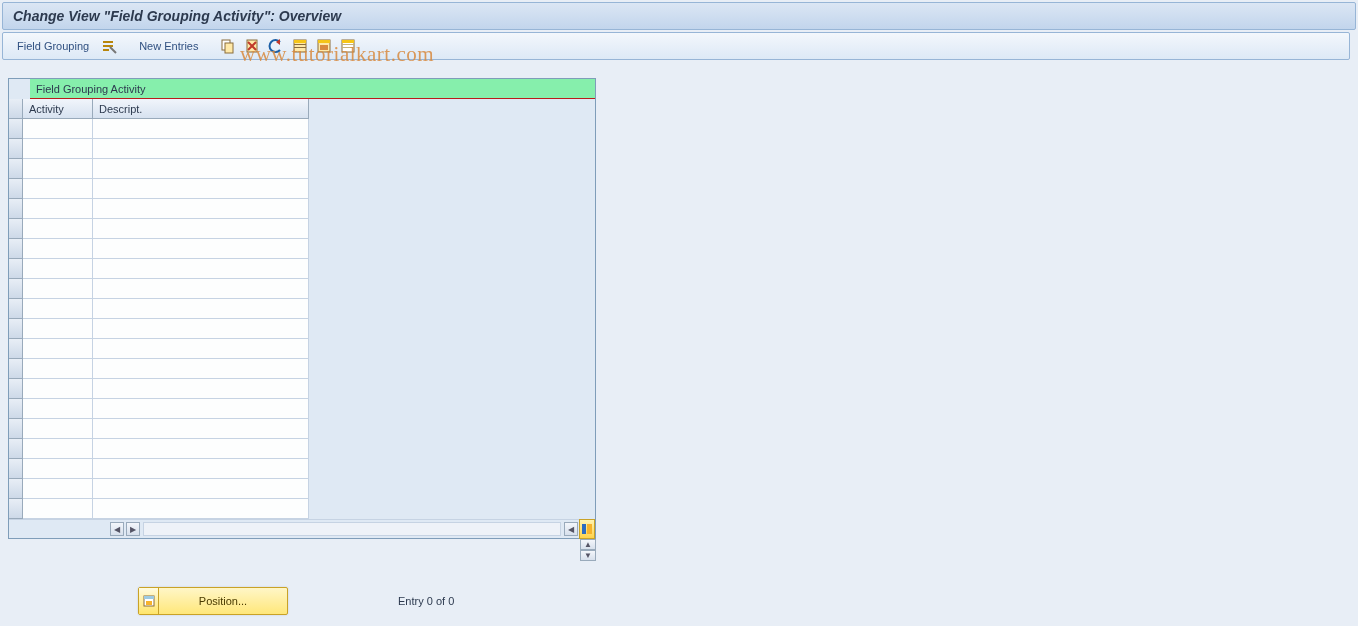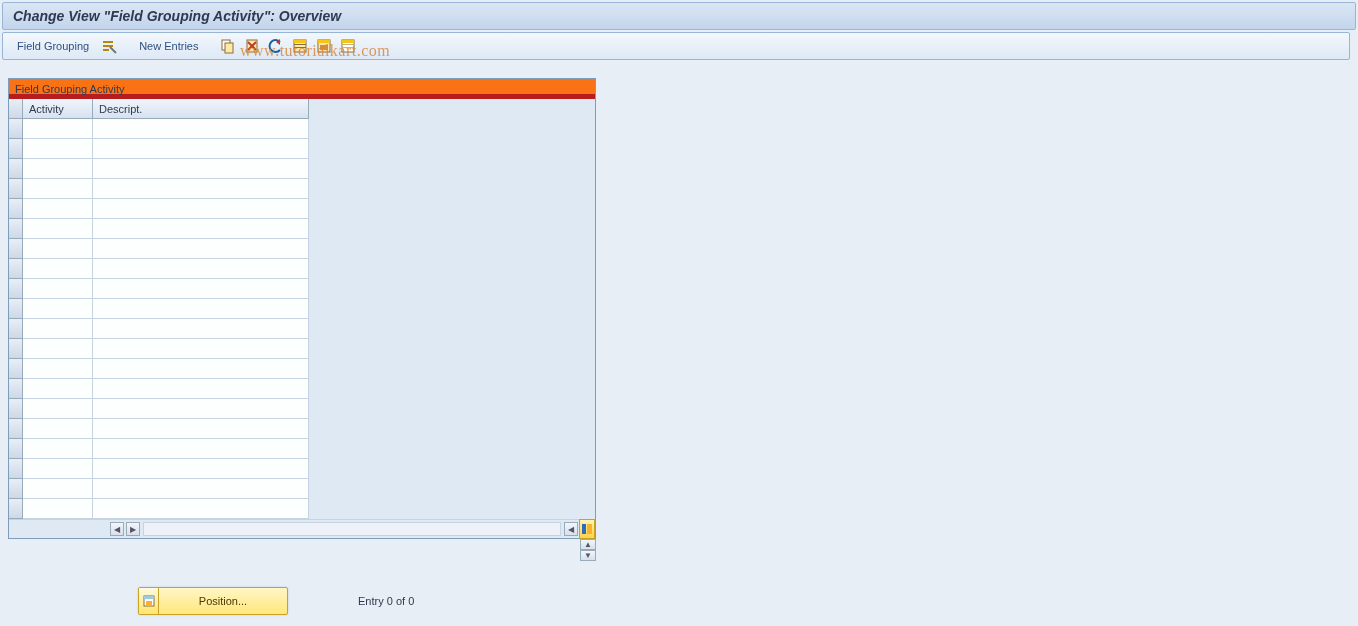--- a/index.html
+++ b/index.html
@@ -70,22 +70,23 @@
     width: 588px;
     border: 1px solid #7f9db9;
     background: #dfe9f4;
     position: relative;
   }
   .tc-title {
     height: 20px;
     line-height: 20px;
     padding-left: 6px;
     color: #2d3a4f;
-    background: #f97316;
-    border-bottom: 5px solid #b91c1c;
+    background: #86efac;
+    border-bottom: 1px solid #b91c1c;
+    margin-left: 21px;
   }
 
   .tc-body {
     display: flex;
     flex-direction: column;
     background: #dfe9f4;
   }
 
   .tc-grid-wrap {
     flex: 0 0 auto;
@@ -226,29 +227,29 @@
     display: flex;
     align-items: center;
     justify-content: center;
     background: linear-gradient(#fffbe0,#ffe56a);
   }
   .position-btn .lbl {
     flex: 1;
     text-align: center;
     color: #4a3b00;
   }
-  .entry-text { color: #2d3a4f; }
+  .entry-text { color: #2d3a4f; margin-left: 40px; }
 
   
   .watermark {
     position: absolute;
     left: 240px;
     top: 42px;
     font-family: Georgia, 'Times New Roman', serif;
-    font-size: 16px;
+    font-size: 21px;
     color: #d88a3f;
     opacity: 0.85;
     pointer-events: none;
     letter-spacing: 0.5px;
     font-weight: 500;
   }
 </style>
 </head>
 <body>
 

